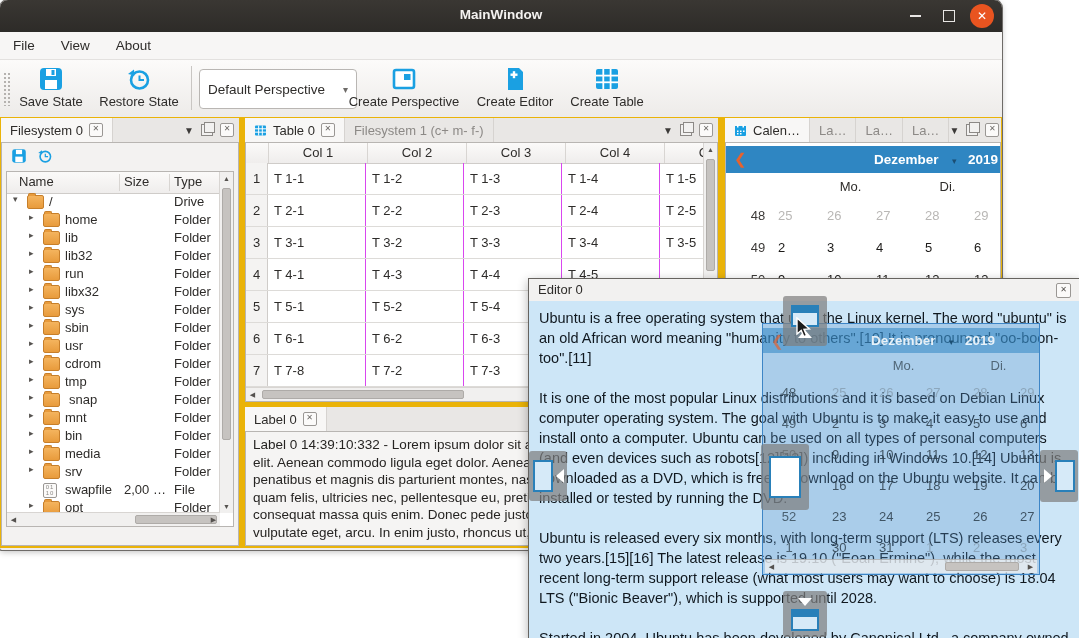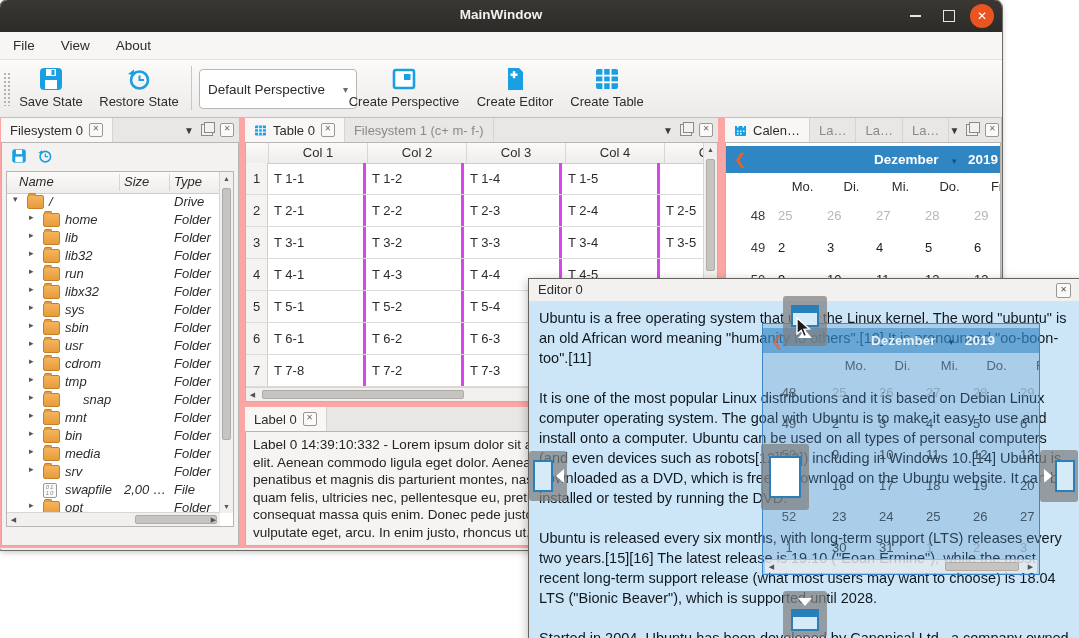--- a/index.html
+++ b/index.html
@@ -36,21 +36,21 @@
   #btn-save{left:14px;width:74px;} #btn-restore{left:92px;width:94px;}
   #tb-sep{position:absolute;left:191px;top:6px;width:1px;height:44px;background:#c9c6c3;}
   #combo-perspective{position:absolute;left:199px;top:9px;width:140px;height:38px;background:#fff;
     border:1px solid #b9b6b3;border-radius:4px;display:flex;align-items:center;
     padding:0 8px;font-size:13.5px;color:#2e2c2a;gap:6px;}
   #combo-perspective .caret{margin-left:auto;color:#6e6b68;font-size:10px;}
   #btn-create-persp{left:345px;width:118px;}
   #btn-create-editor{left:470px;width:90px;}
   #btn-create-table{left:563px;width:88px;}
   
-  #dock-root{position:absolute;left:0;top:117px;right:0;height:431px;background:#fca5a5;}
+  #dock-root{position:absolute;left:0;top:117px;right:0;height:431px;background:#eab308;}
   .panel{position:absolute;top:1px;bottom:2px;}
   #panel-left{left:1px;width:238px;}
   #panel-center{left:245px;width:473px;}
   #panel-right{left:725px;width:276px;}
   .tabbar{position:absolute;left:0;right:0;top:0;height:24px;background:#e9e7e5;
     display:flex;align-items:stretch;font-size:13px;color:#8c8986;}
   .tab{display:flex;align-items:center;gap:6px;padding:0 9px;border-right:1px solid #d6d3d0;}
   .tab.active{background:#f8f7f6;color:#2e2c2a;}
   .tab-close{width:12px;height:12px;border:1px solid #9a9794;border-radius:2px;color:#6e6b68;
     font-size:8px;line-height:10px;text-align:center;background:#fbfaf9;}
@@ -58,21 +58,21 @@
   .bar-menu{font-size:10px;color:#3c3a38;}
   .bar-float{width:10px;height:10px;border:1px solid #8c8986;position:relative;background:#f2f1f0;}
   .bar-float::before{content:"";position:absolute;left:2px;top:-3px;width:9px;height:9px;
     border:1px solid #8c8986;background:#f2f1f0;}
   .panel-body{position:absolute;left:0;right:0;top:24px;bottom:0;background:#f3f2f1;
     border:1px solid #b8b5b2;}
   
   #fs-toolbar{position:absolute;left:0;right:0;top:0;height:26px;display:flex;align-items:center;
     gap:10px;padding-left:9px;}
   #fs-tree{position:absolute;left:4px;right:4px;top:28px;bottom:18px;background:#fff;
-    border:1px solid #b8b5b2;overflow:hidden;font-style:italic;}
+    border:1px solid #b8b5b2;overflow:hidden;}
   #fs-header{position:absolute;left:0;right:13px;top:0;height:21px;
     background:linear-gradient(#fbfaf9,#efedec);border-bottom:1px solid #cfccc9;
     font-size:13px;color:#2e2c2a;}
   #fs-header span{position:absolute;top:2px;}
   .col-sep{position:absolute;top:2px;bottom:2px;width:1px;background:#d8d5d2;}
   #fs-rows{position:absolute;left:0;right:13px;top:21px;bottom:13px;overflow:hidden;}
   .tree-row{position:relative;height:18px;font-size:13px;color:#2e2c2a;}
   .tree-caret{position:absolute;top:1px;font-size:9px;color:#55524f;}
   .folder-icon{position:absolute;top:2px;width:15px;height:12px;background:linear-gradient(#f4b45e,#e89b3c);
     border:1px solid #c77f2a;border-radius:2px;}
@@ -94,40 +94,40 @@
   
   #tbl-area{position:absolute;left:0;right:0;top:24px;height:258px;background:#fff;
     border:1px solid #b8b5b2;overflow:hidden;}
   #tbl-head{position:absolute;left:0;top:0;right:13px;height:20px;display:flex;
     background:linear-gradient(#fbfaf9,#efedec);border-bottom:1px solid #cfccc9;
     font-size:13px;color:#2e2c2a;}
   .th{width:98px;flex:none;text-align:center;line-height:20px;border-right:1px solid #d8d5d2;}
   .th.corner{width:22px;}
   #tbl-body{position:absolute;left:0;top:20px;right:13px;bottom:13px;overflow:hidden;}
   .trow{display:flex;height:31px;border-bottom:1px solid #dddbd8;font-size:13px;color:#2e2c2a;}
-  .td{width:98px;flex:none;line-height:31px;padding-left:6px;box-sizing:border-box;border-right:3px solid #d946ef;}
+  .td{width:98px;flex:none;line-height:31px;padding-left:6px;box-sizing:border-box;border-right:1px solid #d946ef;}
   .td.rownum{width:22px;padding:0;text-align:center;background:#f4f3f2;border-right:1px solid #cfccc9;}
   #tbl-vscroll{right:0;top:0;bottom:13px;}
   #tbl-hscroll{left:0;right:13px;bottom:0;}
   
   #label-panel{position:absolute;left:0;right:0;top:289px;bottom:0;}
   #label-body{position:absolute;left:0;right:0;top:24px;bottom:0;background:#f5f4f3;
     border:1px solid #b8b5b2;padding:4px 7px;font-size:13.5px;line-height:17.5px;color:#262422;
     overflow:hidden;box-sizing:border-box;}
   
   #cal-body{position:absolute;left:0;right:0;top:24px;bottom:0;background:#fff;
     border:1px solid #b8b5b2;overflow:hidden;}
   .cal-nav{position:absolute;left:0;right:0;top:3px;height:27px;background:#2f86c2;
     color:#fff;font-weight:bold;font-size:13.5px;}
   .cal-nav .prev{position:absolute;left:8px;top:4px;color:#e8622d;font-size:15px;font-weight:bold;}
   .cal-nav .month{position:absolute;left:148px;top:6px;}
   .cal-nav .mcaret{position:absolute;left:226px;top:10px;font-size:9px;color:#1b4e73;}
   .cal-nav .year{position:absolute;left:242px;top:6px;}
   .cal-grid{position:absolute;left:0;right:0;top:30px;}
-  .cal-dayrow{display:flex;height:26px;align-items:center;font-size:13px;color:#2e2c2a;padding-left:12px;}
+  .cal-dayrow{display:flex;height:26px;align-items:center;font-size:13px;color:#2e2c2a;padding-left:12px;gap:48px;}
   .cal-row{display:flex;height:32px;align-items:center;font-size:13px;color:#1d1b19;padding-left:12px;}
   .cal-wn{width:40px;flex:none;text-align:center;color:#3c3a38;}
   .cal-dh{width:49px;flex:none;text-align:center;}
   .cal-cell{width:49px;flex:none;text-align:left;}
   .cal-cell.out{color:#b9b7b5;}
   
   #editor-window{position:absolute;left:528px;top:278px;width:551px;height:360px;
     background:#f2f1f0;border:1px solid #66635f;box-shadow:0 3px 10px rgba(0,0,0,.3);z-index:20;}
   #editor-titlebar{position:absolute;left:0;right:0;top:0;height:22px;background:#f2f1f0;
     border-bottom:1px solid #b8b5b2;font-size:13px;color:#2e2c2a;}
@@ -370,21 +370,21 @@
                 <div class="tree-row">
                   <span class="tree-caret" style="left: 22px;">▸</span>
                   <span class="folder-icon" style="left: 36px;"></span>
                   <span class="tree-name" style="left: 58px;">tmp</span>
                   <span class="tree-size"></span>
                   <span class="tree-type">Folder</span>
                 </div>
                 <div class="tree-row">
                   <span class="tree-caret" style="left: 22px;">▸</span>
                   <span class="folder-icon" style="left: 36px;"></span>
-                  <span class="tree-name" style="left: 76px;">snap</span>
+                  <span class="tree-name" style="left: 62px;">snap</span>
                   <span class="tree-size"></span>
                   <span class="tree-type">Folder</span>
                 </div>
                 <div class="tree-row">
                   <span class="tree-caret" style="left: 22px;">▸</span>
                   <span class="folder-icon" style="left: 36px;"></span>
                   <span class="tree-name" style="left: 58px;">mnt</span>
                   <span class="tree-size"></span>
                   <span class="tree-type">Folder</span>
                 </div>
@@ -470,20 +470,21 @@
               <span class="th">Col 2</span>
               <span class="th">Col 3</span>
               <span class="th">Col 4</span>
               <span class="th">Col 5</span>
             </div>
           <div id="tbl-body">
               <div class="trow">
                 <span class="td rownum">1</span>
                 <span class="td">T 1-1</span>
                 <span class="td">T 1-2</span>
+                <span class="td">T 1-3</span>
                 <span class="td">T 1-4</span>
                 <span class="td">T 1-5</span>
               </div>
               <div class="trow">
                 <span class="td rownum">2</span>
                 <span class="td">T 2-1</span>
                 <span class="td">T 2-2</span>
                 <span class="td">T 2-3</span>
                 <span class="td">T 2-4</span>
                 <span class="td">T 2-5</span>

